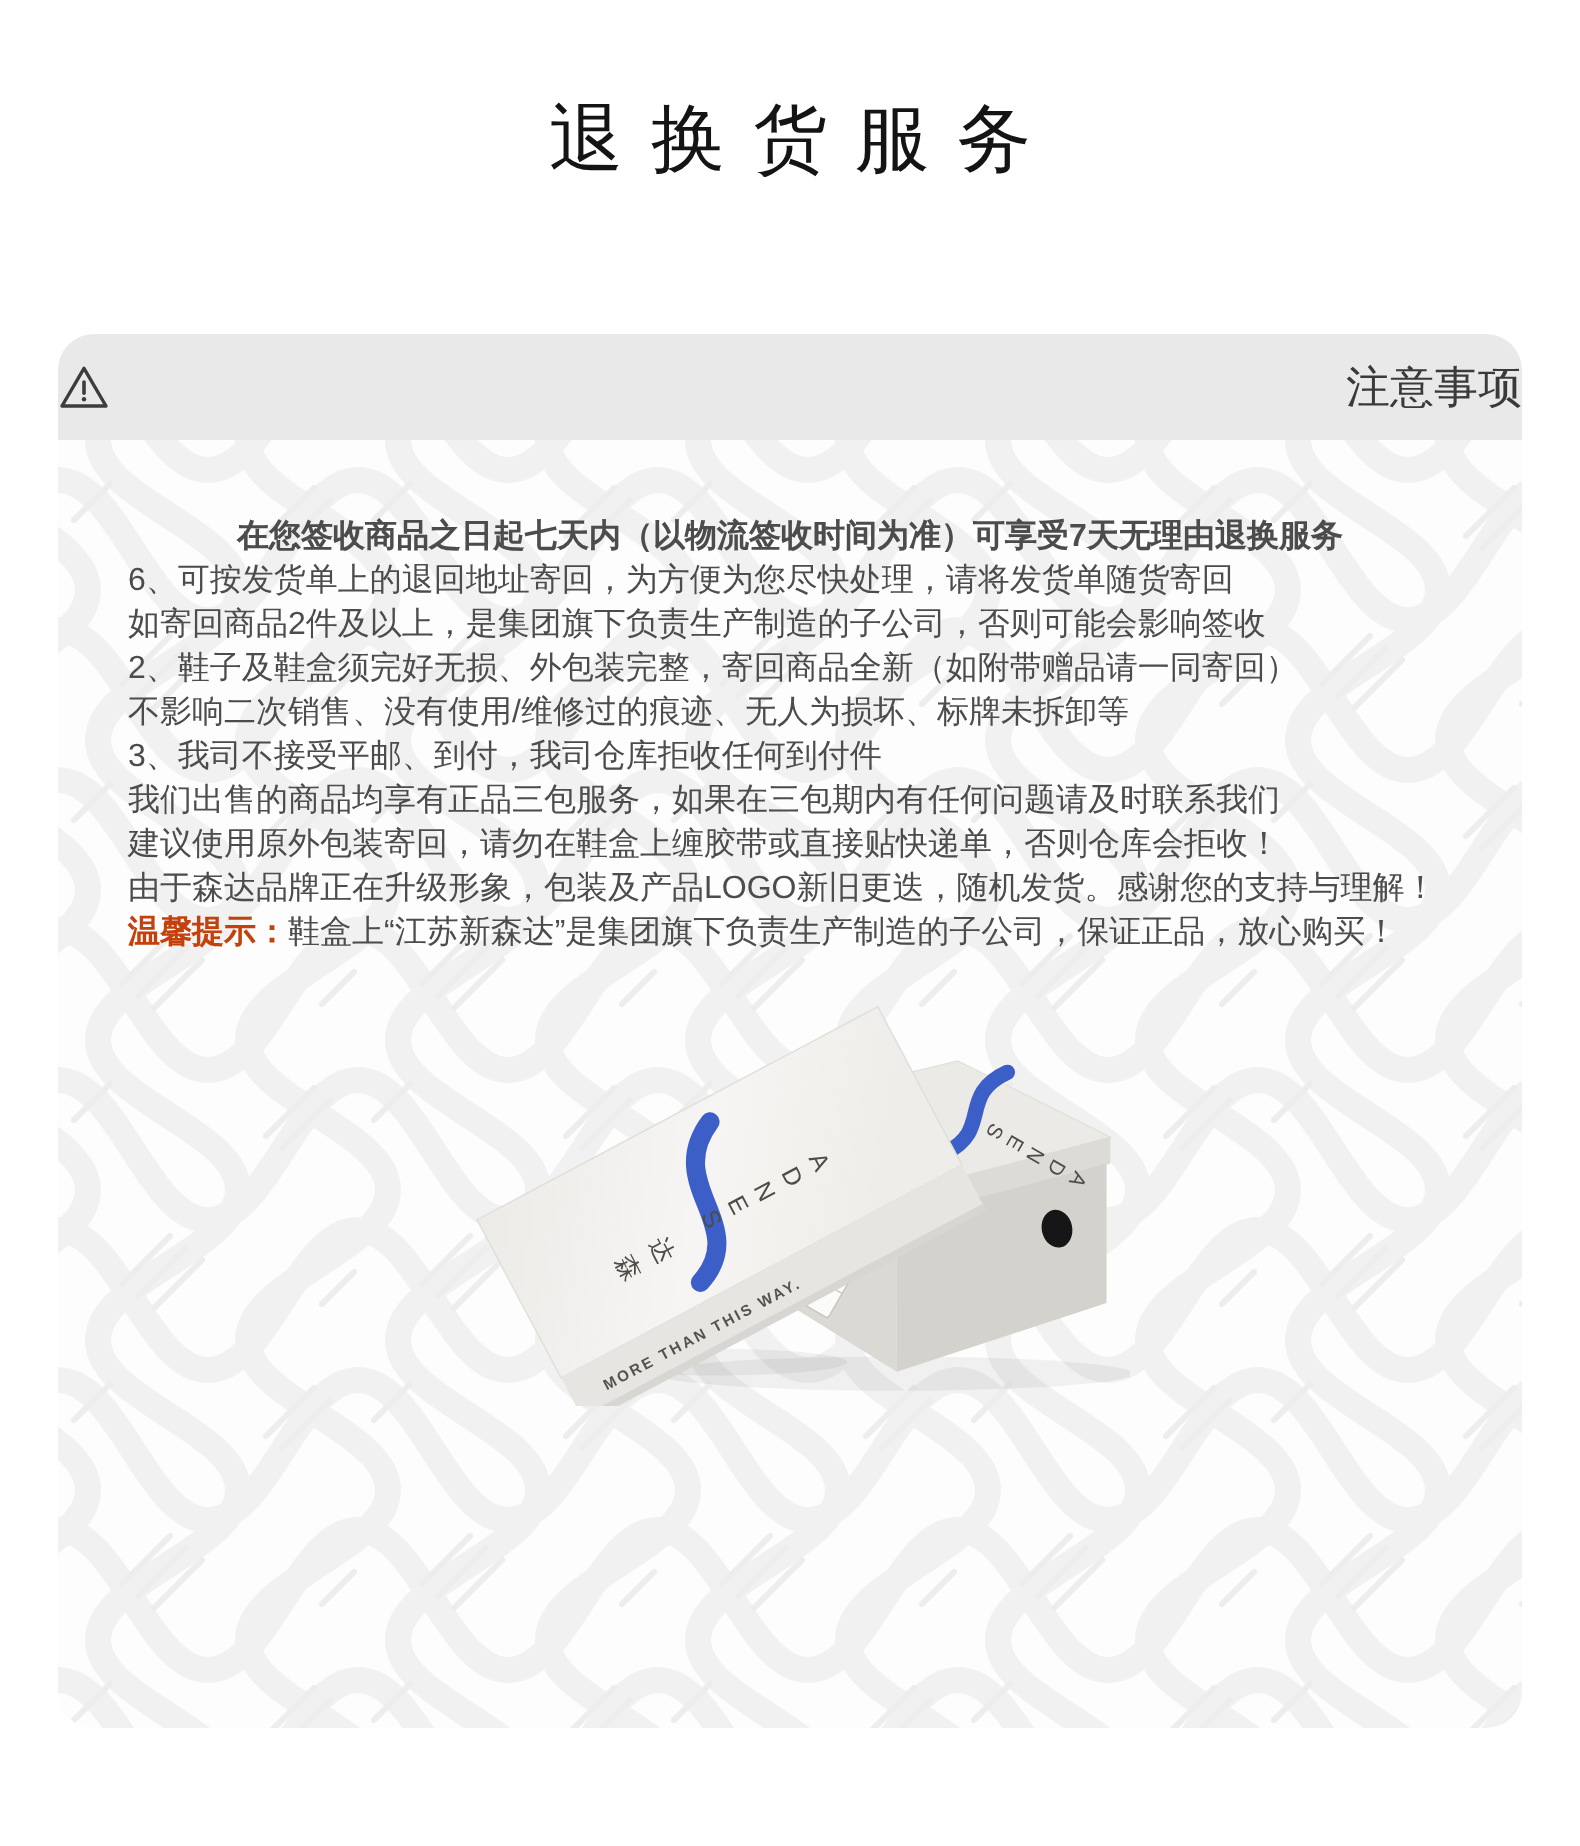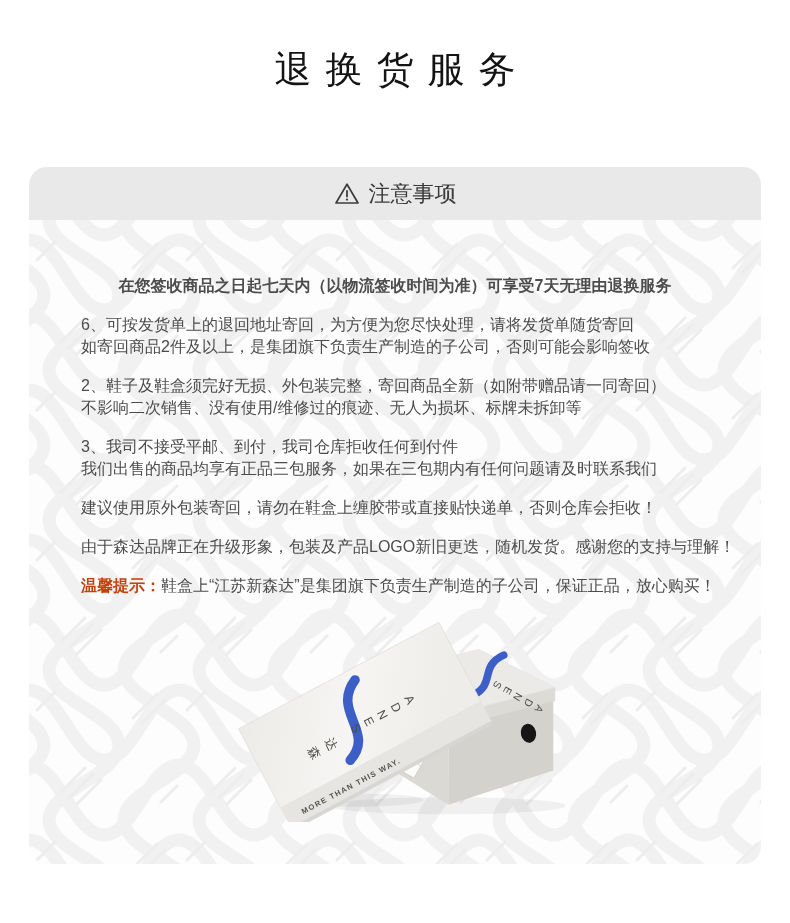--- a/index.html
+++ b/index.html
@@ -20,36 +20,36 @@
     white-space:nowrap;
   }
   .card {
     position:absolute; left:29px; top:167px;
     width:732px; height:697px;
     border-radius:18px; overflow:hidden;
     background:#fdfdfd;
   }
   .card-header {
     height:53px; background:#e9e9e9;
-    display:flex; align-items:center; justify-content:center; gap:9px;
+    display:flex; align-items:center; justify-content:space-between; gap:9px;
     font-size:22px; color:#3a3a3a; font-weight:500;
   }
   .card-header svg { display:block; }
   .card-body { position:relative; height:644px; }
   .pattern-layer { position:absolute; inset:0; }
   .pattern-layer svg { display:block; }
   .content { position:relative; padding:38px 35px 0 35px; }
-  .content p { margin:17px; font-size:16px; line-height:22px; color:#4c4c4c; white-space:nowrap; }
+  .content p { margin:0; font-size:16px; line-height:22px; color:#4c4c4c; white-space:nowrap; }
   .intro { text-align:center; font-weight:700; color:#3e3e3e; }
   .item span { display:block; }
   .item-1 { margin-top:20px; }
   .item-2 { margin-top:19px; }
   .item-3 { margin-top:25px; }
   .sp-head { margin-top:44px; font-weight:700; color:#3e3e3e; }
-  .sp-1 { margin-top:7px; }
+  .sp-1 { margin-top:7px;font-family:Liberation Mono, monospace; }
   .sp-2 { margin-top:8px; }
   .sp-3 { margin-top:8px; }
   .tip-label { font-weight:700; color:#c2410c; }
   .boxes-wrap { margin-top:20px; display:flex; justify-content:center; }
 </style>
 </head>
 <body>
 
 <div class="page-title">退换货服务</div>
 

